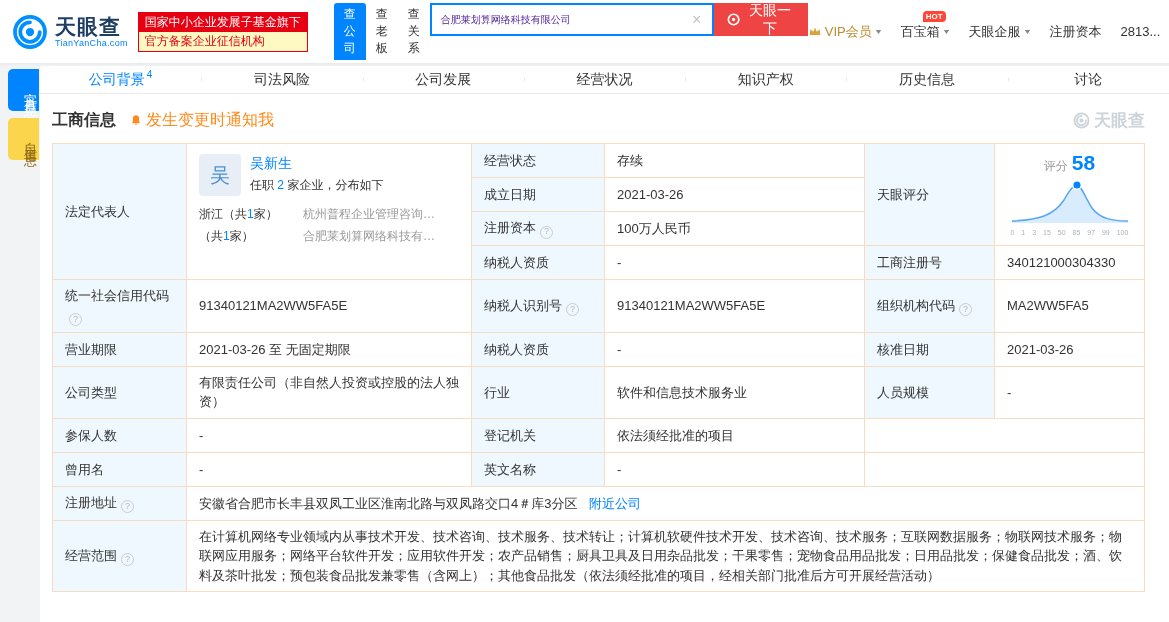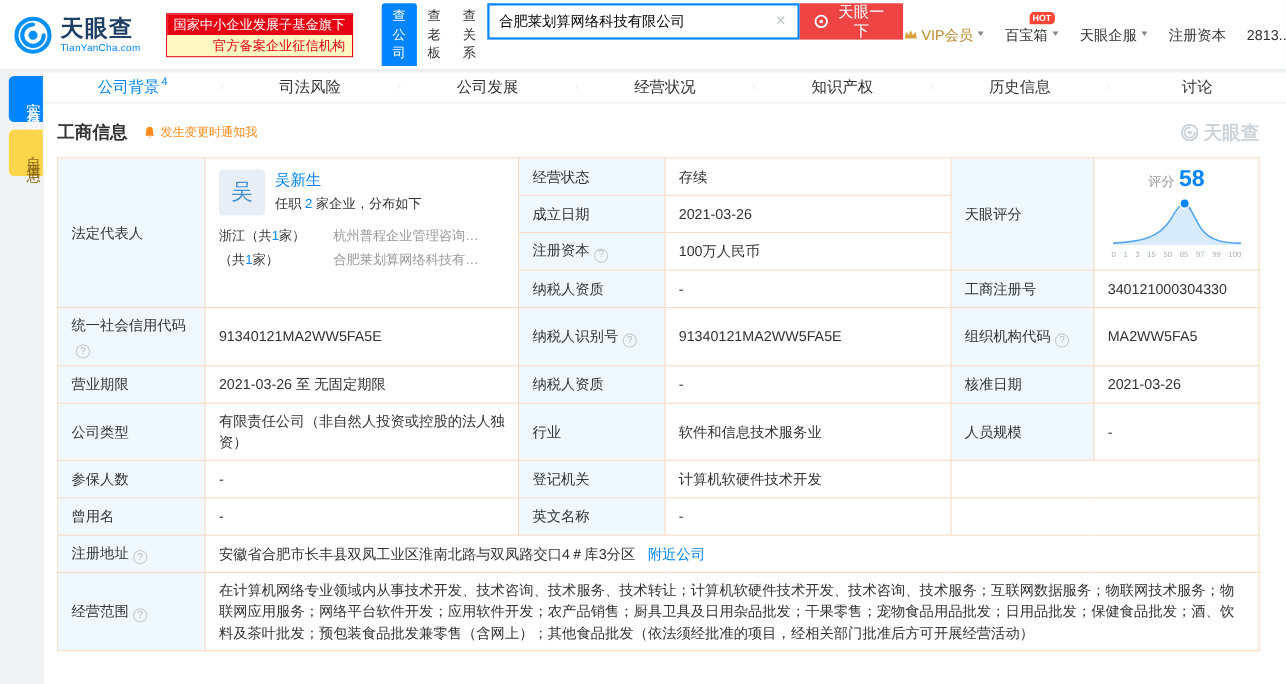--- a/index.html
+++ b/index.html
@@ -4,30 +4,30 @@
 <style>
 *{margin:0;padding:0;box-sizing:border-box}
 html,body{width:1169px;height:622px}
 body{overflow:hidden;background:#f2f3f5;font-family:"Liberation Sans","DejaVu Sans",sans-serif;color:#333}
 
 
 .hdr{height:63px;background:#fff;display:flex;align-items:center;padding:0 12px;position:relative;box-shadow:0 1px 3px rgba(0,0,0,.06)}
 .logo{display:flex;align-items:center;gap:7px;cursor:pointer}
 .logo-txt .t{font-size:21px;font-weight:bold;color:#1f3e63;letter-spacing:1px;line-height:23px}
 .logo-txt .s{font-size:9px;color:#0084ff;letter-spacing:.3px}
-.gov{margin-left:23px;border:1px solid #e60012;text-align:right;font-size:12px;line-height:19px;white-space:nowrap}
+.gov{margin-left:10px;border:1px solid #e60012;text-align:left;font-size:12px;line-height:19px;white-space:nowrap}
 .gov .l1{background:#e60012;color:#fff;padding:0 6px}
 .gov .l2{color:#e60012;background:#fef9c3;padding:0 6px}
 .srch{margin-left:26px;display:flex;flex-direction:row;justify-content:center}
 .stabs{display:flex;align-items:flex-end}
 .stab{font-size:12px;color:#333;padding:3px 10px;cursor:pointer}
 .stab.on{background:#0084ff;color:#fff;border-radius:3px 3px 0 0}
 .srow{display:flex}
 .sbox{width:318px;height:33px;border:2px solid #0084ff;background:#fff;display:flex;align-items:center;padding:0 9px}
-.sbox input{flex:1;border:0;outline:0;font-size:13px;color:#000000;background:transparent;font-family:inherit}
+.sbox input{flex:1;border:0;outline:0;font-size:10px;color:#4c1d95;background:transparent;font-family:inherit}
 .sclear{color:#c0c4c8;font-size:16px;cursor:pointer;padding:0 2px;line-height:1}
 .sbtn{height:33px;padding:0 13px;background:#ef4444;color:#fff;border:0;font-size:14px;display:flex;align-items:center;gap:5px;cursor:pointer;font-family:inherit}
 .hright{margin-left:auto;display:flex;align-items:center;gap:19px;font-size:13px;white-space:nowrap}
 .hitem{display:flex;align-items:center;gap:3px;cursor:pointer;color:#333}
 .vip{color:#bb8a2d;font-weight:normal}
 .caret{font-size:7px;color:#888;transform:scaleX(1.3)}
 .treas{position:relative}
 .hot{position:absolute;top:-12px;right:4px;background:#ff4637;color:#fff;font-size:8px;font-weight:bold;line-height:11px;padding:0 3px;border-radius:4px 4px 4px 0}
 
 
@@ -39,21 +39,21 @@
 .panel{flex:1;background:#fff;min-height:556px}
 
 .nav{display:flex;height:28px;border-bottom:1px solid #ececec}
 .ntab{flex:1;display:flex;align-items:center;justify-content:center;font-size:14px;color:#333;cursor:pointer;position:relative}
 .ntab + .ntab::before{content:"";position:absolute;left:0;top:12px;bottom:12px;width:1px;background:#e7e7e7}
 .ntab.on{color:#0084ff}
 .ncount{font-size:10px;margin-left:2px;transform:translateY(-5px);color:#0084ff}
 
 .shead{display:flex;align-items:center;padding:15px 24px 11px 12px}
 .stitle{font-size:16px;font-weight:bold;color:#333}
-.notify{display:flex;align-items:center;gap:4px;margin-left:14px;color:#ff8a19;font-size:11px;cursor:pointer}
+.notify{display:flex;align-items:center;gap:4px;margin-left:14px;color:#ff8a19;font-size:16px;cursor:pointer}
 .wmark{margin-left:auto;display:flex;align-items:center;gap:4px;color:#ccd3d9;font-size:17px;font-weight:bold}
 
 table.info{border-collapse:collapse;table-layout:fixed;width:1093px;margin-left:12px;font-size:13px}
 .info td{border:1px solid #f7dcc2;padding:6px 12px;line-height:1.5;color:#333;vertical-align:middle;word-break:break-all}
 .info td.lbl{background:#eff8ff}
 .info td.h34{height:34px}
 .blue{color:#0084ff}
 .link{color:#0084ff;cursor:pointer}
 .help{display:inline-flex;width:13px;height:13px;border:1px solid #ccc;border-radius:50%;color:#b9b9b9;font-size:9px;align-items:center;justify-content:center;margin-left:4px;vertical-align:-2px;cursor:pointer}
 .scope{line-height:1.62}
@@ -283,21 +283,21 @@
         <td class="lbl"><span>行业</span></td>
         <td><span>软件和信息技术服务业</span></td>
         <td class="lbl"><span>人员规模</span></td>
         <td><span>-</span></td>
       </tr>
 
       <tr>
         <td class="lbl h34"><span>参保人数</span></td>
         <td><span>-</span></td>
         <td class="lbl"><span>登记机关</span></td>
-        <td><span>计算机软硬件技术开发</span></td>
+        <td><span>依法须经批准的项目</span></td>
         <td colspan="2"></td>
       </tr>
 
       <tr>
         <td class="lbl h34"><span>曾用名</span></td>
         <td><span>-</span></td>
         <td class="lbl"><span>英文名称</span></td>
         <td><span>-</span></td>
         <td colspan="2"></td>
       </tr>

